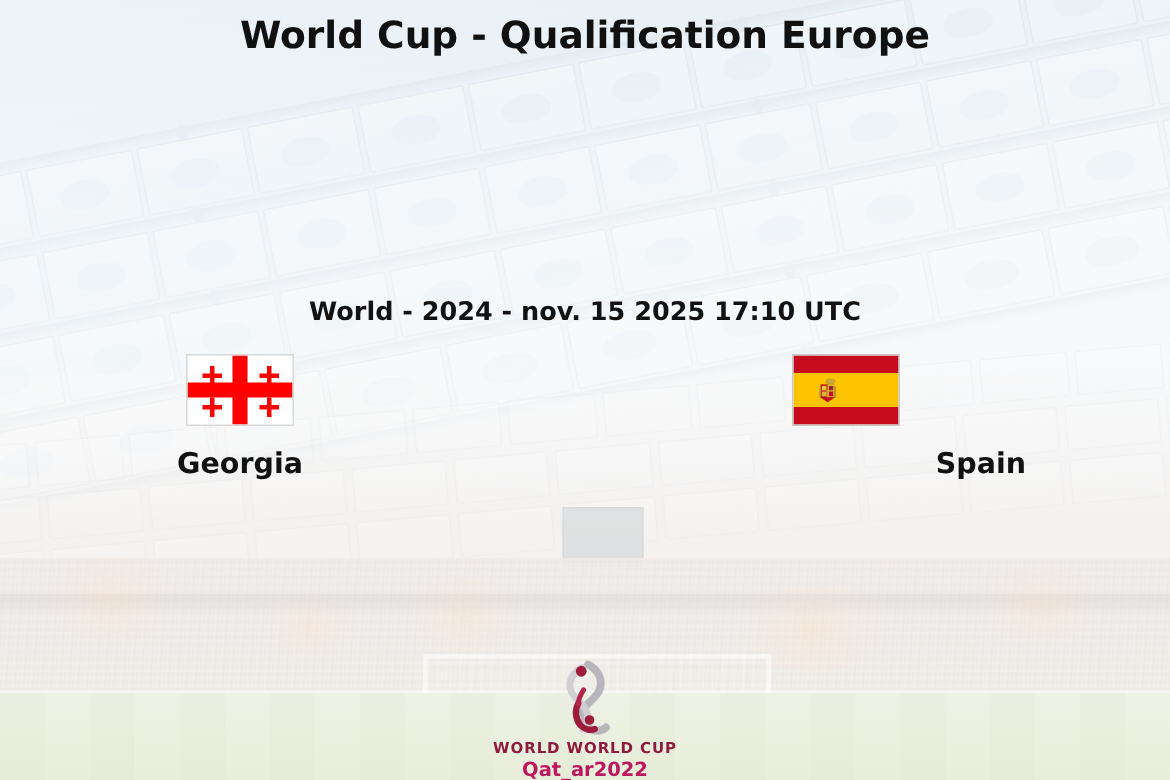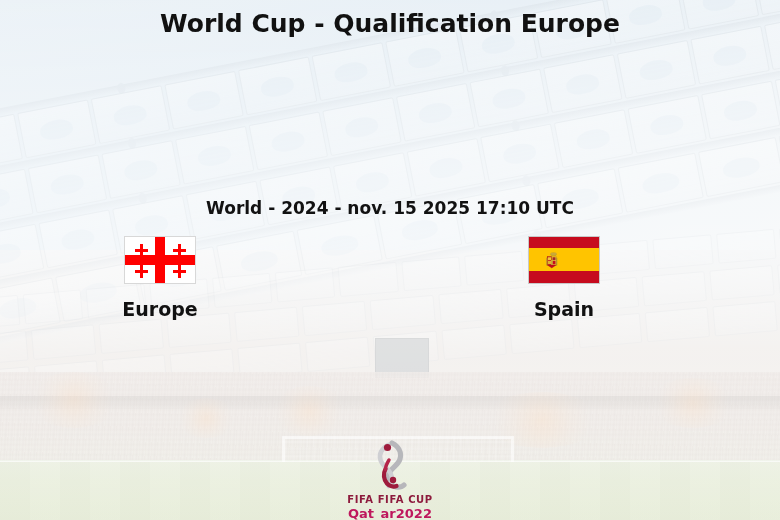--- a/index.html
+++ b/index.html
@@ -250,21 +250,21 @@
   }
 
   
   .team {
     position: absolute;
     top: 236px;
     width: 240px;
     text-align: center;
   }
   .team.home { left: 40px; }
-  .team.away { left: 444px; }
+  .team.away { left: 444px; text-align: right; }
 
   .flag-wrap {
     width: 72px;
     height: 48px;
     margin: 0 auto;
     position: relative;
   }
 
   .team-name {
     margin-top: 14px;
@@ -509,21 +509,21 @@
       <div class="flag-wrap">
         <div class="flag-ge">
           <div class="ge-bar-h"></div>
           <div class="ge-bar-v"></div>
           <div class="ge-cross q1"></div>
           <div class="ge-cross q2"></div>
           <div class="ge-cross q3"></div>
           <div class="ge-cross q4"></div>
         </div>
       </div>
-      <div class="team-name">Europe</div>
+      <div class="team-name">Georgia</div>
     </div>
 
     <div class="team away">
       <div class="flag-wrap">
         <div class="flag-es">
           <svg class="es-arms" viewBox="0 0 30 40">
             <ellipse cx="15" cy="6.5" rx="6" ry="3.2" fill="#c8a93a" stroke="#a3811f" stroke-width="0.6"></ellipse>
             <rect x="9.5" y="3.5" width="11" height="3" fill="#c8a93a"></rect>
             <rect x="2.5" y="11" width="9" height="17" fill="#c60b1e" stroke="#8a0a16" stroke-width="0.5"></rect>
             <rect x="11.5" y="11" width="9" height="17" fill="#f0c43a" stroke="#a3811f" stroke-width="0.5"></rect>
@@ -547,18 +547,18 @@
           <path d="M30 3 C36 6 40 12 38 19 C36.5 24.5 31 27 28 31.5
                    C25.5 35.5 26 41 29.5 44.5 C33 48 39 48 42 45" fill="none" stroke="#b7b7bb" stroke-width="5.2" stroke-linecap="round"></path>
           <path d="M26 5 C20 8 16.5 14 18.5 20 C20.5 26 26 28.5 28.5 33
                    C31 37.5 30 43 26.5 46" fill="none" stroke="#cfcfd3" stroke-width="4.6" stroke-linecap="round"></path>
           <path d="M23.5 29 C21 33.5 21.5 39.5 25 43.5 C27.5 46.3 31.5 47.2 34.5 46" fill="none" stroke="#9e1b3c" stroke-width="4.2" stroke-linecap="round"></path>
           <path d="M27 20 C24.5 24 23.5 27 23.5 29.5" fill="none" stroke="#b5244a" stroke-width="3.4" stroke-linecap="round"></path>
           <circle cx="25.5" cy="7.5" r="3.6" fill="#9e1b3c"></circle>
           <circle cx="31" cy="40" r="3.2" fill="#9e1b3c"></circle>
         </svg>
       </div>
-      <div class="fifa-text-1">FIFA FIFA CUP</div>
+      <div class="fifa-text-1">WORLD WORLD CUP</div>
       <div class="fifa-text-2">Qat_ar2022</div>
     </div>
 
   </div>
 </div>
 
 </body></html>

